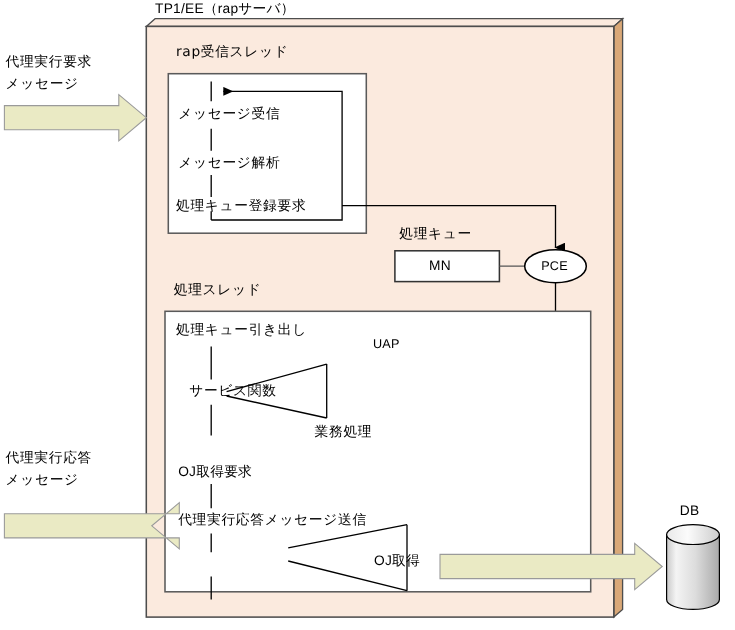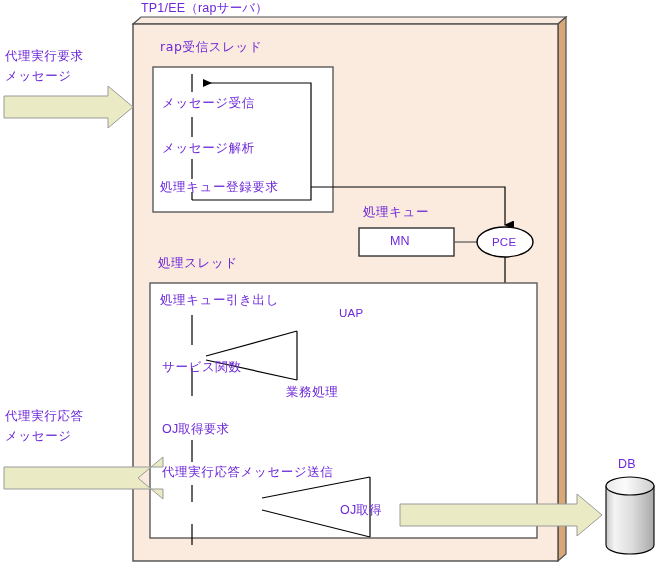--- a/index.html
+++ b/index.html
@@ -22,21 +22,21 @@
   }
   #svg-layer {
     position: absolute;
     left: 0; top: 0;
     width: 668px;
     height: 573px;
   }
   .lbl {
     position: absolute;
     white-space: nowrap;
-    color: #6d28d9;
+    color: #000000;
     line-height: 1.05;
   }
   .jp {
     font-family: "DejaVu Sans", "Liberation Sans", sans-serif;
     font-size: 12.5px;
     letter-spacing: 0.6px;
   }
   .lat {
     font-family: "Liberation Sans", "DejaVu Sans", sans-serif;
     font-size: 12.5px;
@@ -155,21 +155,21 @@
 
   <div class="lbl jp" style="left:363px; top:205px;">処理キュー</div>
   <div class="lbl lat" style="left:390px; top:235px;">MN</div>
   <div class="lbl small-lat" style="left:492px; top:236px;">PCE</div>
 
   <div class="lbl jp" style="left:158px; top:256px;">処理スレッド</div>
 
   <div class="lbl jp" style="left:160px; top:293px;">処理キュー引き出し</div>
   <div class="lbl small-lat" style="left:305px; top:307px;margin-left:34px;">UAP</div>
 
-  <div class="lbl jp" style="left:162px; top:348px;margin-top:12px;">サービス関数</div>
+  <div class="lbl jp" style="left:172px; top:348px;">サービス関数</div>
   <div class="lbl jp" style="left:286px; top:348px;margin-top:37px;">業務処理</div>
 
   <div class="lbl lat" style="left:162px; top:423px;">OJ取得要求</div>
 
   <div class="lbl jp" style="left:162px; top:465px;">代理実行応答メッセージ送信</div>
 
   <div class="lbl lat" style="left:340px; top:504px;">OJ取得</div>
 
   <div class="lbl lat" style="left:618px; top:458px;">DB</div>
 

